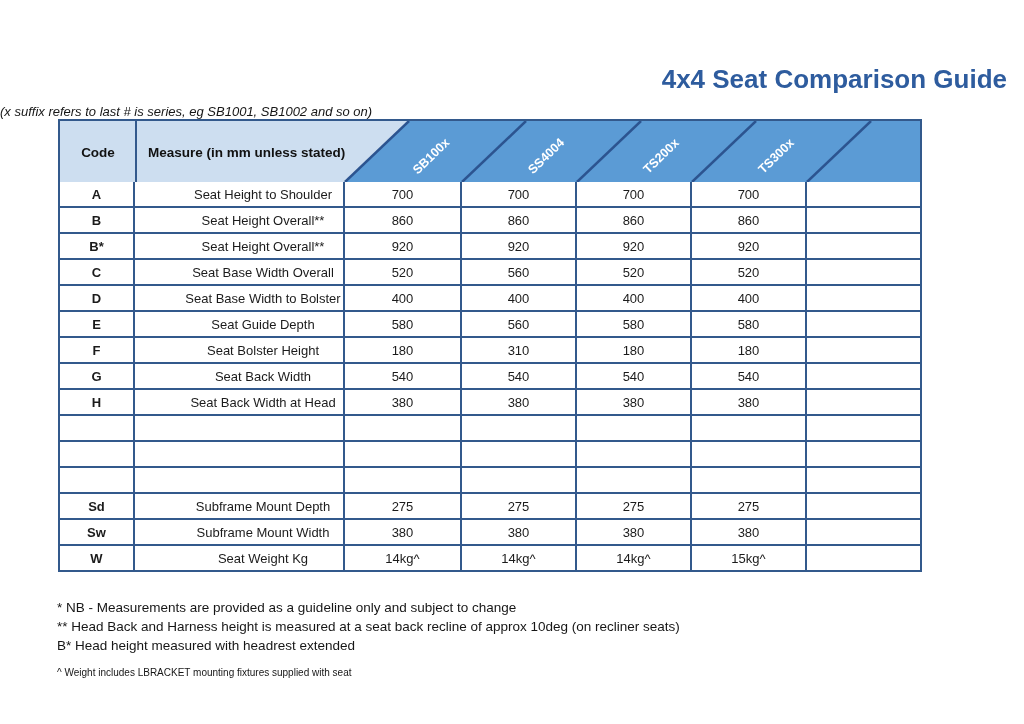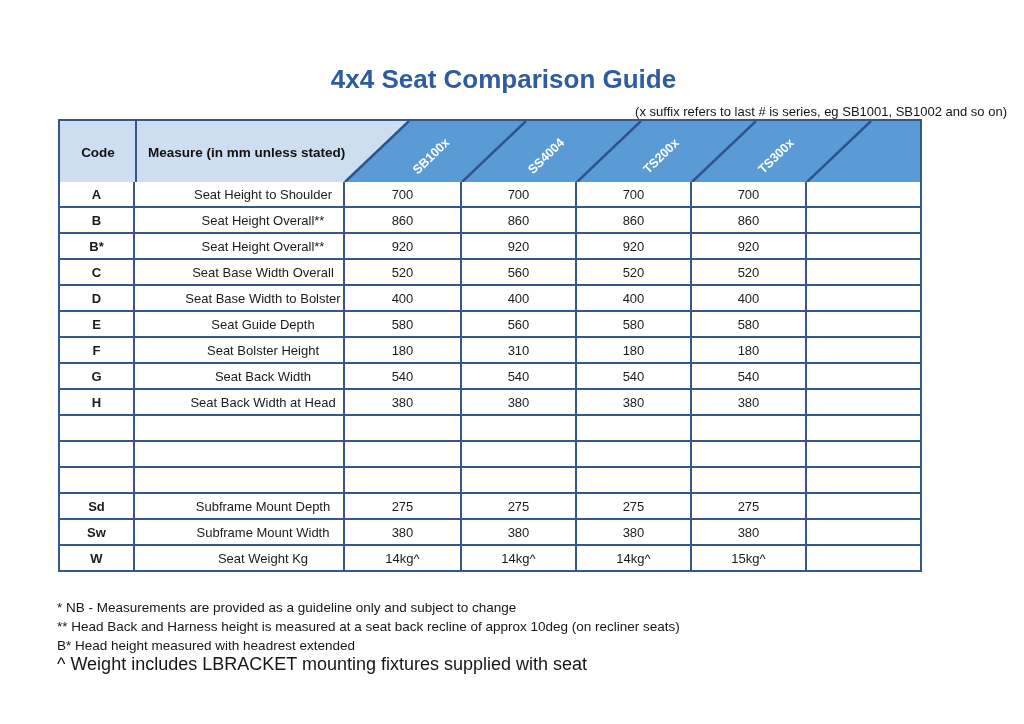--- a/index.html
+++ b/index.html
@@ -1,26 +1,26 @@
 <!DOCTYPE html>
 <html><head>
 <meta charset="utf-8">
 <style>
   * { margin: 0; padding: 0; box-sizing: border-box; }
   html, body { width: 1024px; height: 724px; background: #ffffff; overflow: hidden; }
   body { font-family: "Liberation Sans", sans-serif; position: relative; color: #1b1b1b; }
 
   .page-title {
     position: absolute; left: 0; top: 64px; width: 1007px;
-    text-align: center; font-size: 26px; font-weight: bold; color: #2E5C9E;
+    text-align: right; font-size: 26px; font-weight: bold; color: #2E5C9E;
     letter-spacing: 0px;
   }
   .page-subtitle {
     position: absolute; left: 0; top: 104px; width: 1007px;
-    text-align: right; font-size: 13px; color: #161616;
+    text-align: left; font-size: 13px; font-style: italic; color: #161616;
   }
 
   .comparison-table {
     position: absolute; left: 58px; top: 119px; width: 864px;
     border: 2px solid #33598C; background: #ffffff;
   }
 
   .thead { display: block; height: 61px; border-bottom: 2px solid #33598C; }
   .thead svg { display: block; }
 
@@ -39,21 +39,21 @@
   .cell.v1 { width: 115px; }
   .cell.v2 { width: 115px; }
   .cell.v3 { width: 115px; }
   .cell.v4 { width: 113px; }
 
   .footnotes {
     position: absolute; left: 57px; top: 598px; width: 880px;
     font-size: 13.5px; line-height: 19px; color: #161616;
   }
   .footnotes .fn-line { white-space: nowrap; }
-  .footnotes .fn-line.small { font-size: 18px; }
+  .footnotes .fn-line.small { font-size: 10px; margin-top: 8px; }
 
   .hdr-label { font-weight: bold; font-size: 13.5px; fill: #111111; }
 </style>
 </head>
 <body>
 
 <div class="page-title">4x4 Seat Comparison Guide</div>
 <div class="page-subtitle">(x suffix refers to last # is series, eg SB1001, SB1002 and so on)</div>
 
 <div class="comparison-table">

